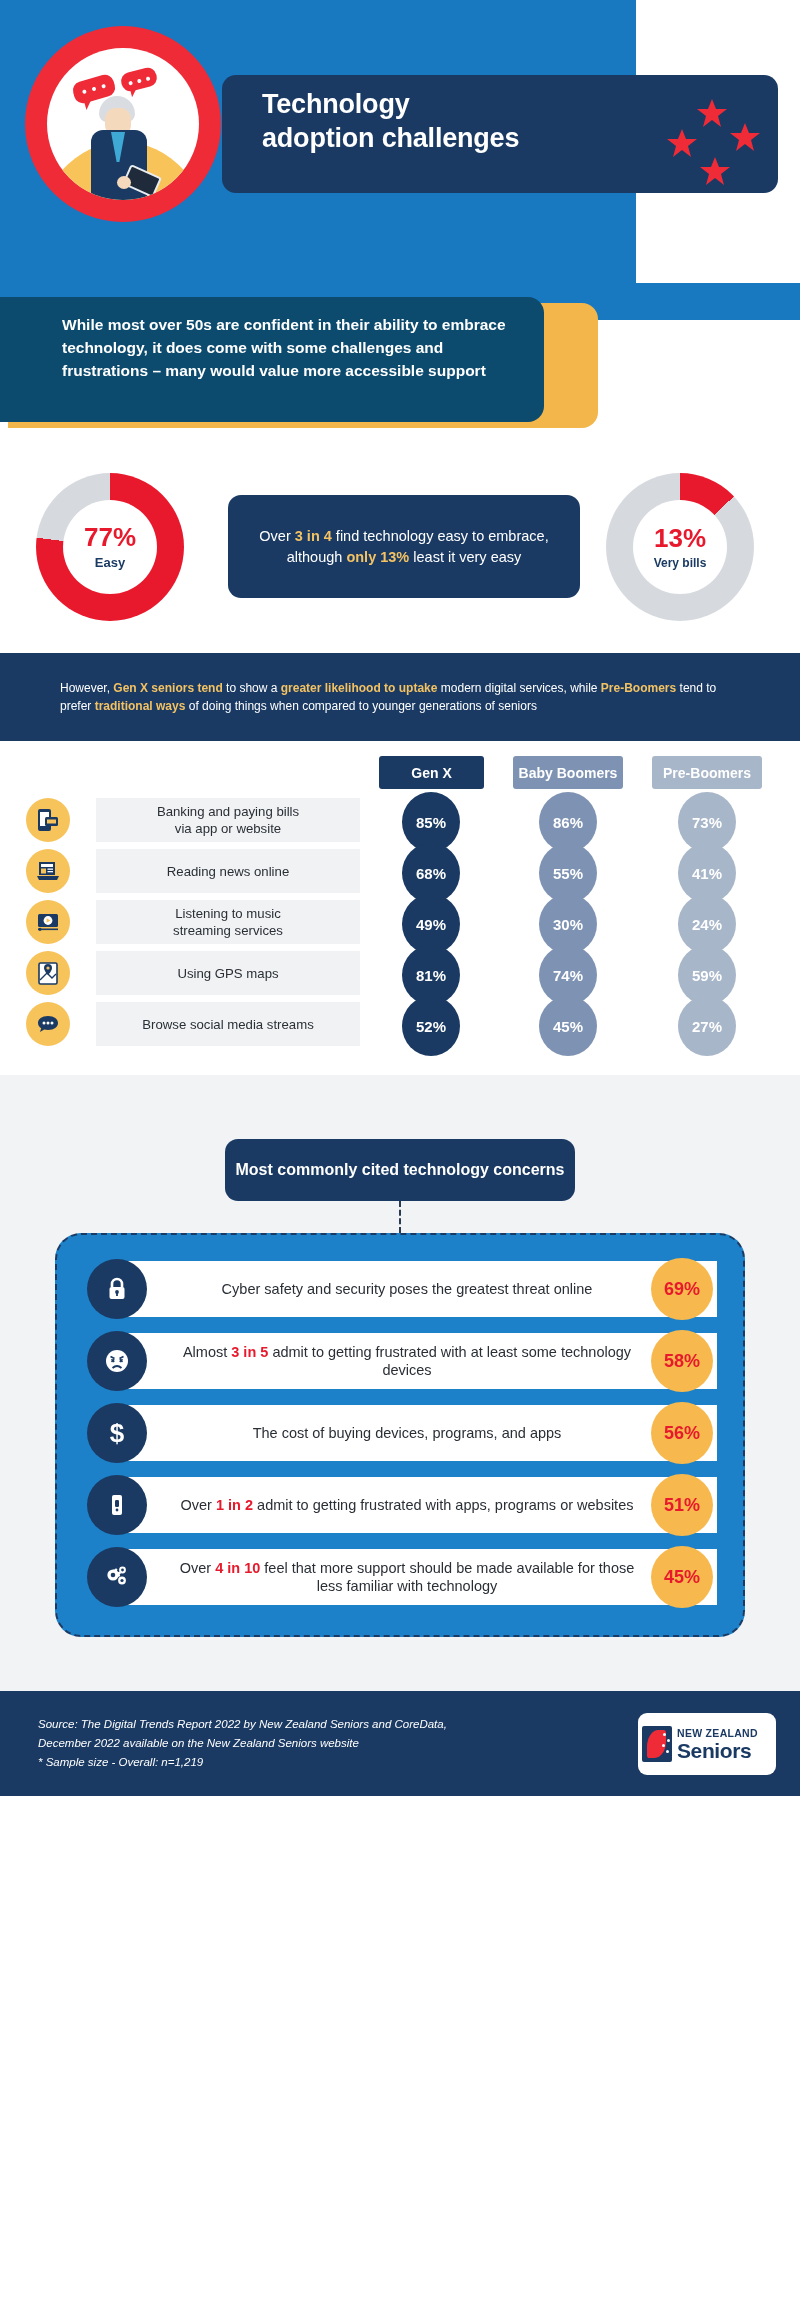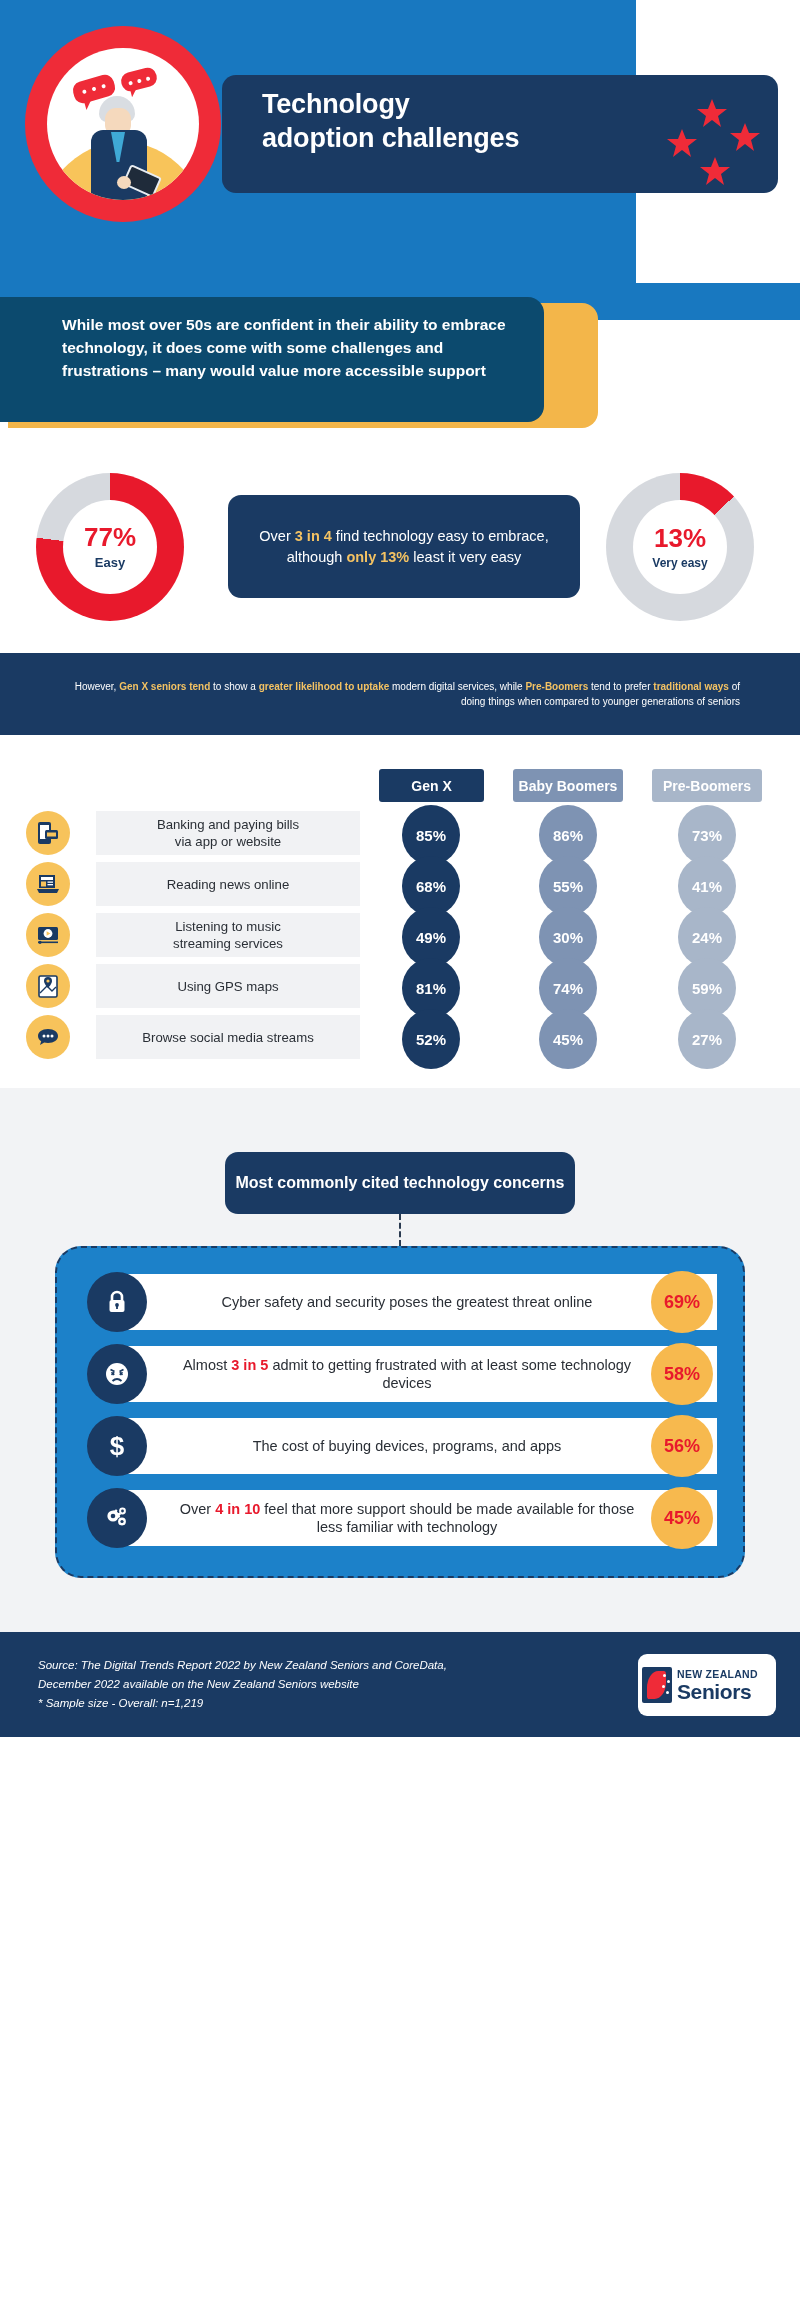--- a/index.html
+++ b/index.html
@@ -192,26 +192,26 @@
   .mid-text b { color: #f3c263; }
 
   
   .navy-band {
     position: relative;
     width: 800px;
     background: #1a3a63;
     padding: 26px 60px 26px;
   }
   .navy-text {
-    color: #ffffff; font-size: 10px; line-height: 1.52; text-align: right;
+    color: #ffffff; font-size: 12px; line-height: 1.52; text-align: left;
   }
   .navy-text b { color: #f3c263; }
 
   
-  .table-sec { position: relative; background: #ffffff; padding: 34px 0 26px; }
+  .table-sec { position: relative; background: #ffffff; padding: 15px 0 26px; }
   .col-heads { position: relative; height: 38px; }
   .col-head {
     position: absolute; top: 0; height: 33px;
     border-radius: 3px;
     display: flex; align-items: center; justify-content: center;
     color: #ffffff; font-weight: bold; font-size: 14px;
   }
   .ch-genx   { left: 379px; width: 105px; background: #1a3a63; }
   .ch-boomer { left: 513px; width: 110px; background: #7e93b3; }
   .ch-pre    { left: 652px; width: 110px; background: #a8b6c9; }
@@ -402,21 +402,21 @@
 
     <div class="mid-box">
       <div class="mid-text">
         <span>Over </span><b>3 in 4</b><span> find technology easy to embrace, although </span><b>only 13%</b><span> least it very easy</span>
       </div>
     </div>
 
     <div class="donut donut-right" id="donut-right" style="background: conic-gradient(rgb(232, 25, 44) 0deg, rgb(232, 25, 44) 46.8deg, rgb(214, 217, 222) 46.8deg, rgb(214, 217, 222) 360deg);">
       <div class="hole">
         <div class="pct">13%</div>
-        <div class="lbl">Very easy</div>
+        <div class="lbl">Very bills</div>
       </div>
     </div>
   </div>
 
   <div class="navy-band">
     <div class="navy-text">
       <span>However, </span><b>Gen X seniors tend</b><span> to show a </span><b>greater likelihood to uptake</b><span> modern digital services, while </span><b>Pre-Boomers</b><span> tend to prefer </span><b>traditional ways</b><span> of doing things when compared to younger generations of seniors</span>
     </div>
   </div>
 
@@ -558,20 +558,33 @@
           <svg width="30" height="30" viewBox="0 0 30 30">
               <text x="15" y="24" font-family="Liberation Sans, sans-serif" font-size="26" font-weight="bold" fill="#ffffff" text-anchor="middle">$</text>
             </svg>
         </div>
         <div class="crow-bar">
           <span><span></span><b></b><span>The cost of buying devices, programs, and apps</span></span>
         </div>
         <div class="crow-pct">56%</div>
       </div>
 
+      <div class="crow">
+        <div class="crow-icon">
+          <svg width="30" height="30" viewBox="0 0 30 30">
+              <rect x="10" y="5" width="10" height="20" rx="2" fill="#ffffff"></rect>
+              <rect x="13" y="10" width="4" height="7" rx="1.2" fill="#1a3a63"></rect>
+              <circle cx="15" cy="20" r="1.4" fill="#1a3a63"></circle>
+            </svg>
+        </div>
+        <div class="crow-bar">
+          <span><span>Over </span><b>1 in 2</b><span> admit to getting frustrated with apps, programs or websites</span></span>
+        </div>
+        <div class="crow-pct">51%</div>
+      </div>
 
       <div class="crow">
         <div class="crow-icon">
           <svg width="32" height="32" viewBox="0 0 32 32">
             <g fill="#ffffff">
               <path d="M12 8 l1.7.5 1.2-1.3 1.5 1-.4 1.7 1.3 1.2 1.7-.4 1 1.5-1.3 1.2.5 1.7-1.7.8-1.2-1.3-1.7.5-.8-1.7 1.3-1.2-.5-1.7z"></path>
               <circle cx="12" cy="14" r="5.6"></circle>
                 <circle cx="12" cy="14" r="2.3" fill="#1a3a63"></circle>
               <circle cx="21.5" cy="9" r="3.4"></circle>
                 <circle cx="21.5" cy="9" r="1.4" fill="#1a3a63"></circle>

